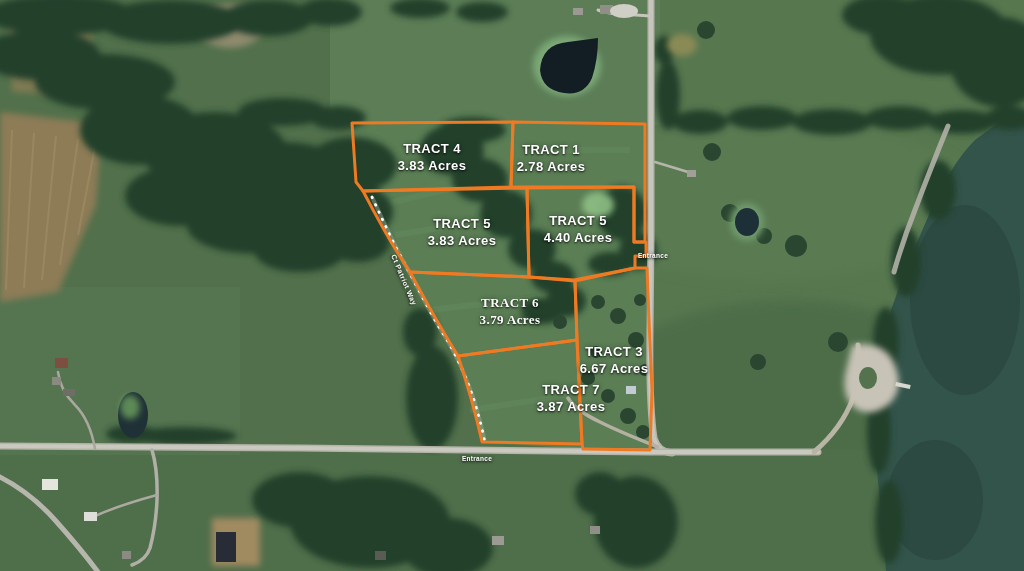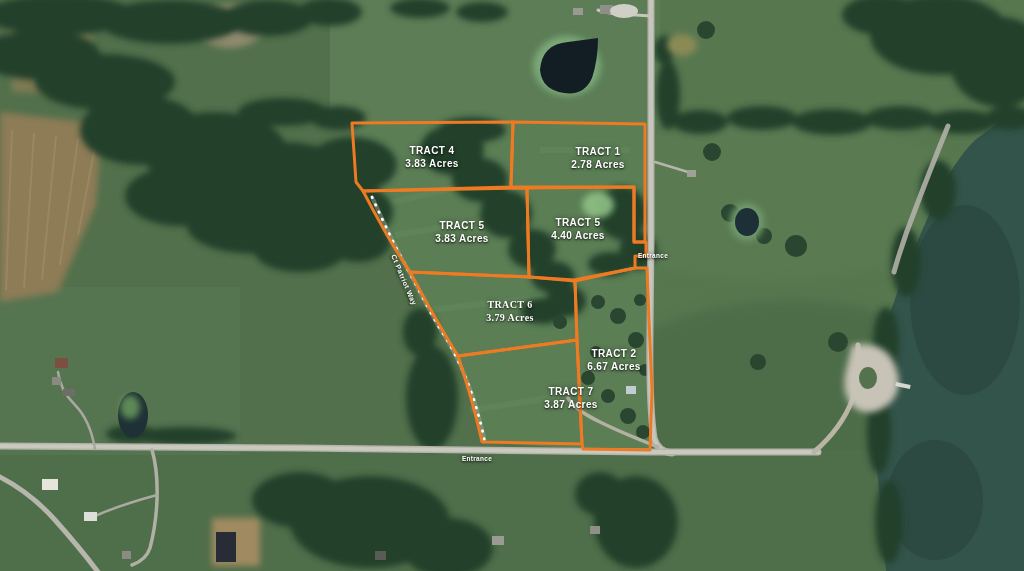--- a/index.html
+++ b/index.html
@@ -8,21 +8,21 @@
     font-family:"Liberation Sans", sans-serif;
   }
   .stage svg{position:absolute;left:0;top:0;}
   .boundary{fill:none;stroke:var(--boundary,#ee7a23);stroke-width:3;stroke-linejoin:round;}
   .lbl{
     position:absolute;transform:translate(-50%,-50%);
     color:var(--label,#fff);text-align:center;white-space:nowrap;
     text-shadow:0 1px 2px rgba(0,0,0,.8),0 0 5px rgba(0,0,0,.45);
     pointer-events:none;
   }
-  .tract-label{font-size:10px;font-weight:bold;letter-spacing:.4px;line-height:1.32;}
+  .tract-label{font-size:13px;font-weight:bold;letter-spacing:.4px;line-height:1.32;}
   .tiny-label{font-size:6.5px;font-weight:600;letter-spacing:.3px;}
   .lane-label{font-size:7px;font-weight:600;letter-spacing:.5px;
     transform:translate(-50%,-50%) rotate(67deg);}
 </style>
 </head>
 <body>
 
 <div class="stage">
 
 <svg width="1024" height="571" viewBox="0 0 1024 571">
@@ -215,30 +215,30 @@
     <path class="boundary" d="M352,123 L513,122 L511,187 L363,191 L356,182 Z"></path>
     <path class="boundary" d="M513,122 L645,124 L645,242 L634,242 L634,187 L511,187 Z"></path>
     <path class="boundary" d="M363,191 L527,188 L529,277 L410,272 C395,250 374,212 363,191 Z"></path>
     <path class="boundary" d="M527,188 L634,187 L634,242 L646,242 L646,256 L635,256 L635,268 L574,280 L529,277 Z"></path>
     <path class="boundary" d="M410,272 L529,277 L575,281 L577,340 L458,356 C448,340 425,300 410,272 Z"></path>
     <path class="boundary" d="M458,356 L577,340 L582,444 L482,442 C476,415 466,380 458,356 Z"></path>
     <path class="boundary" d="M575,281 L635,268 L647,268 L649,320 L652,390 L650,450 L583,449 L582,444 L577,340 Z"></path>
   </g>
 </svg>
 
-<div class="lbl tract-label" style="left:598px;top:158px;">
+<div class="lbl tract-label" style="left:551px;top:158px;">
   <div>TRACT 1</div>
   <div>2.78 Acres</div>
 </div>
 <div class="lbl tract-label" style="left:578px;top:229px;">
   <div>TRACT 5</div>
   <div>4.40 Acres</div>
 </div>
 <div class="lbl tract-label" style="left:614px;top:360px;">
-  <div>TRACT 2</div>
+  <div>TRACT 3</div>
   <div>6.67 Acres</div>
 </div>
 <div class="lbl tract-label" style="left:432px;top:157px;">
   <div>TRACT 4</div>
   <div>3.83 Acres</div>
 </div>
 <div class="lbl tract-label" style="left:462px;top:232px;">
   <div>TRACT 5</div>
   <div>3.83 Acres</div>
 </div>

